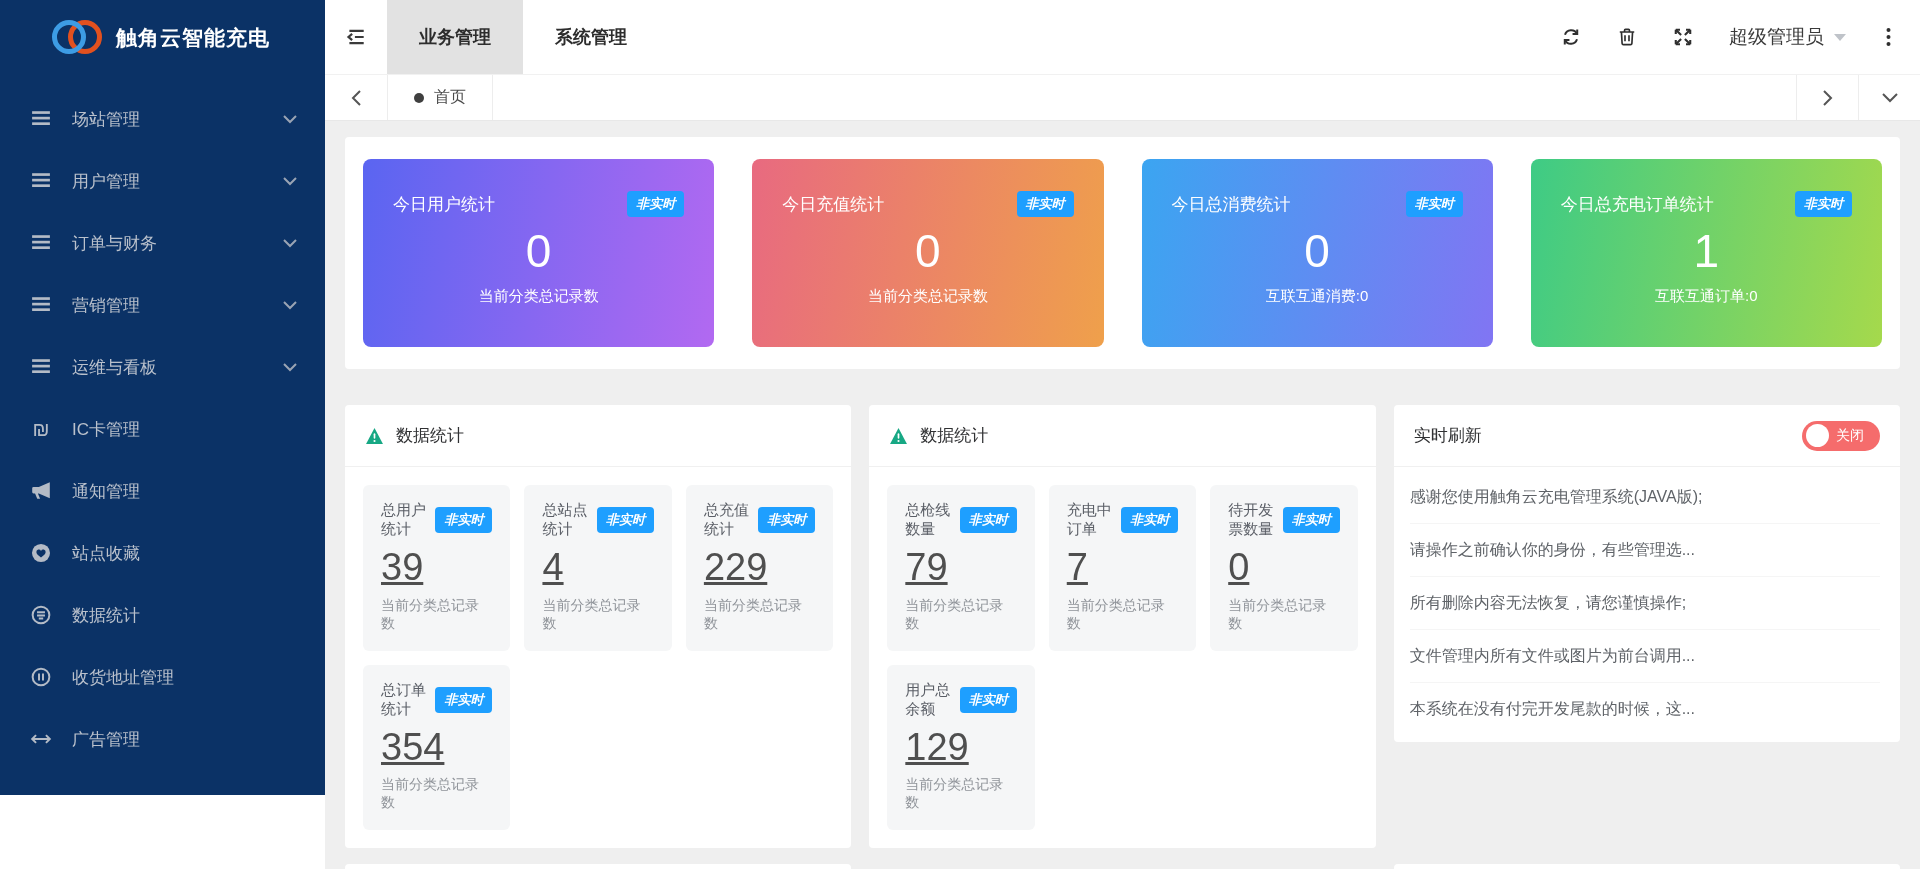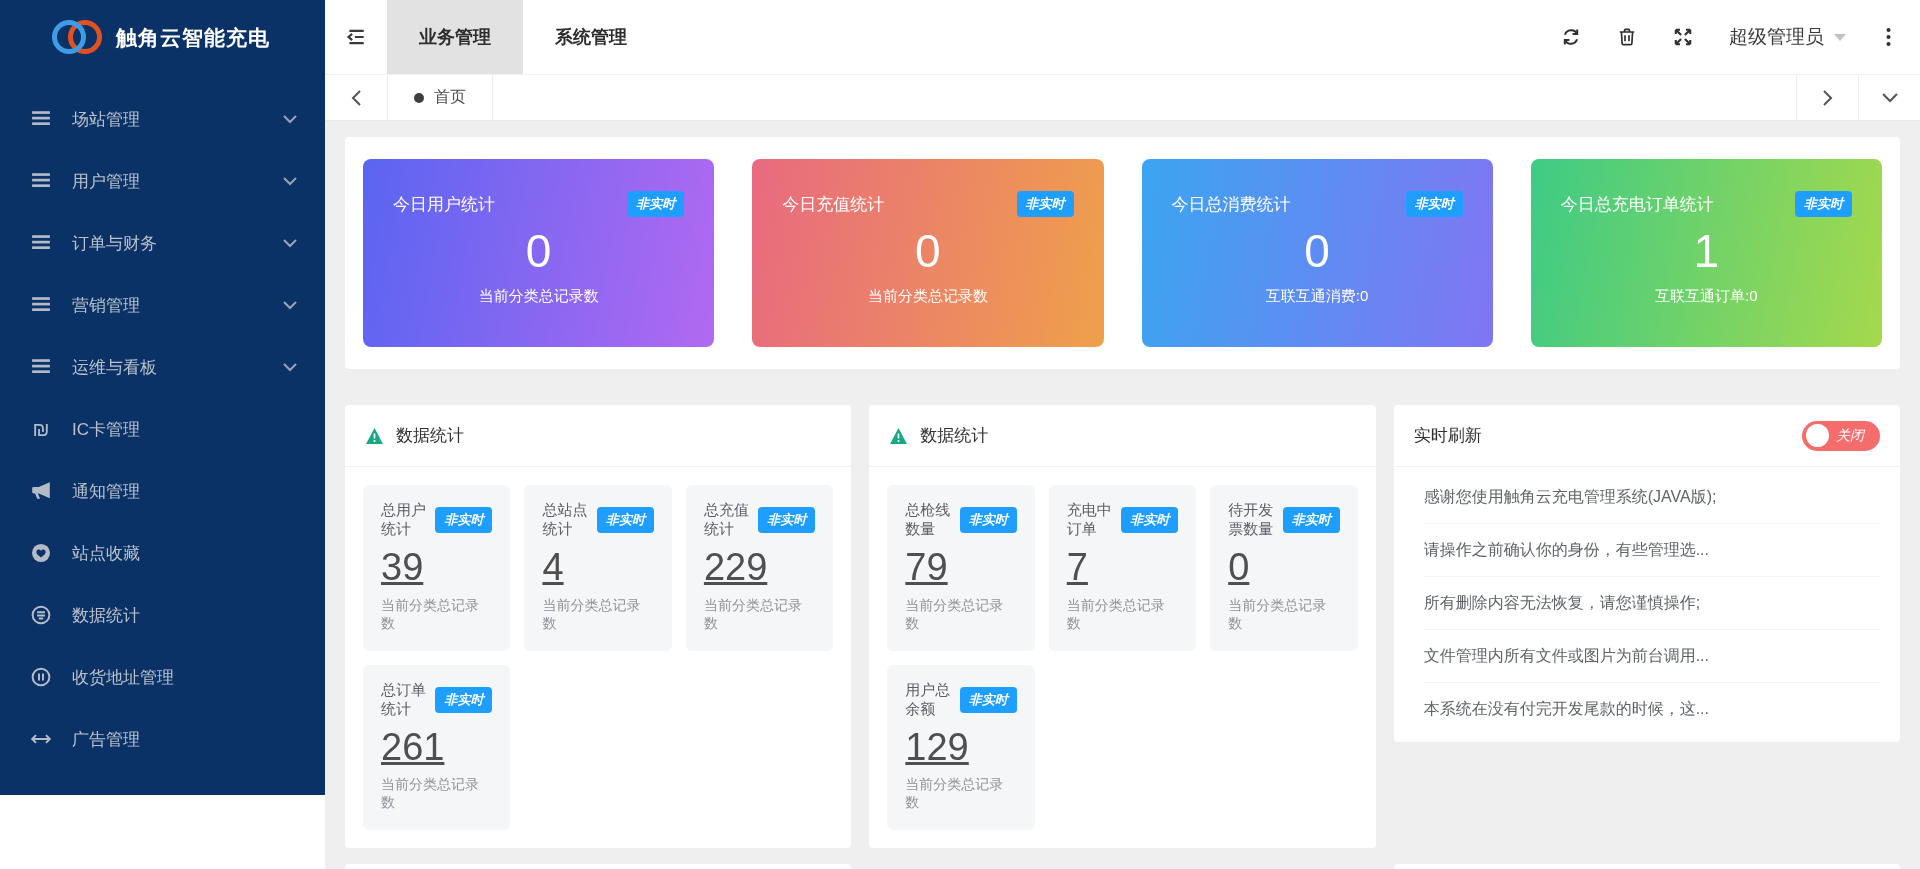--- a/index.html
+++ b/index.html
@@ -75,22 +75,22 @@
   .panel-title{font-size:17px;color:var(--ink);flex:1;}
   .stat-grid{display:grid;grid-template-columns:1fr 1fr 1fr;gap:14px;padding:18px;}
   .stat-box{background:#f5f6f7;border-radius:6px;padding:16px 18px 18px;}
   .sb-row{display:flex;align-items:center;justify-content:space-between;}
   .sb-label{font-size:15px;color:#5a5e66;}
   .sb-value{font-size:38px;font-weight:400;color:var(--num);margin-top:6px;line-height:1.2;text-decoration:underline;}
   .sb-sub{font-size:14px;color:var(--sub);margin-top:6px;}
 
   .toggle{width:78px;height:30px;border-radius:15px;background:var(--toggle);display:flex;align-items:center;padding:0 8px 0 4px;cursor:pointer;}
   .toggle-knob{width:23px;height:23px;border-radius:50%;background:#fff;}
-  .toggle-label{color:#fff;font-size:14px;margin-left:7px;font-style:italic;}
-  .msg-list{padding:4px 20px 6px 30px;}
+  .toggle-label{color:#fff;font-size:14px;margin-left:7px;}
+  .msg-list{padding:4px 20px 6px 16px;}
   .msg-item{height:53px;display:flex;align-items:center;font-size:16px;color:#5f6368;border-bottom:1px solid #f5f5f5;white-space:nowrap;overflow:hidden;text-overflow:ellipsis;}
   .msg-item:last-child{border-bottom:none;}
 
   .bottom-row{display:flex;gap:18px;margin:16px 20px 0;align-items:flex-start;}
   .bottom-row .panel{height:120px;}
   .bottom-row .ghost{flex:1;background:transparent;}
   .link{font-size:16px;color:#303133;cursor:pointer;}
   svg{display:block;}
 </style>
 </head>
@@ -396,21 +396,21 @@
                 <span class="badge">非实时</span>
               </div>
               <div class="sb-value">229</div>
               <div class="sb-sub">当前分类总记录数</div>
             </div>
             <div class="stat-box">
               <div class="sb-row">
                 <span class="sb-label">总订单统计</span>
                 <span class="badge">非实时</span>
               </div>
-              <div class="sb-value">261</div>
+              <div class="sb-value">354</div>
               <div class="sb-sub">当前分类总记录数</div>
             </div>
           </div>
         </div>
 
         <div class="panel">
           <div class="panel-head">
             <svg width="19" height="18" viewBox="0 0 18 17">
                 <path d="M9 1 L17 16 H1 Z" fill="#17a884"></path>
                 <rect x="8.2" y="6" width="1.6" height="5" rx="0.8" fill="#fff"></rect>

